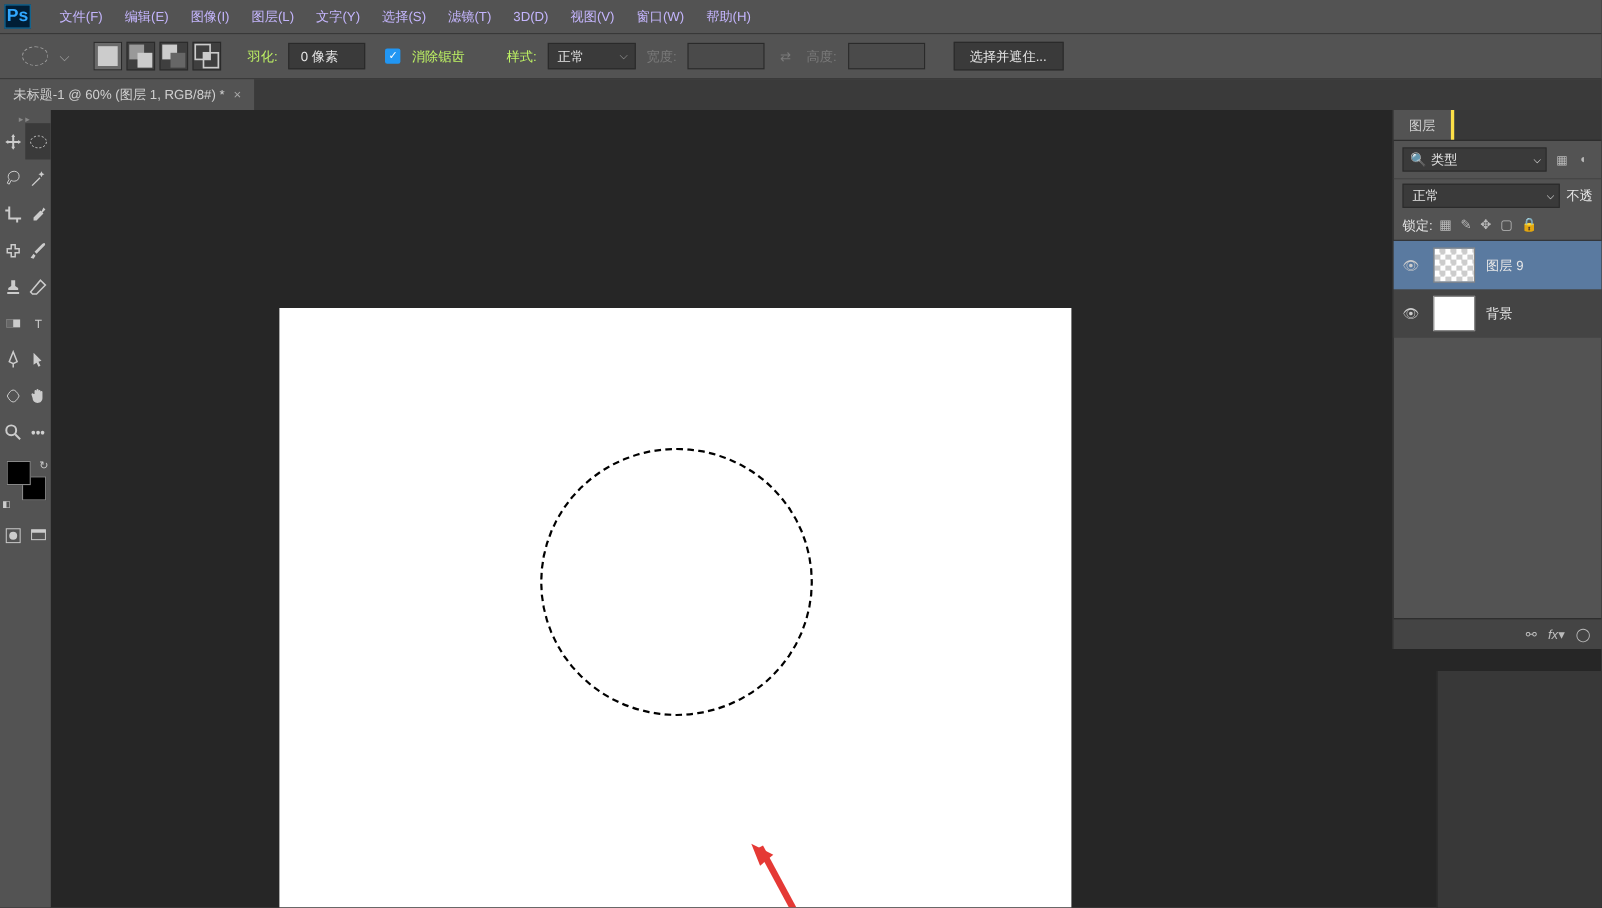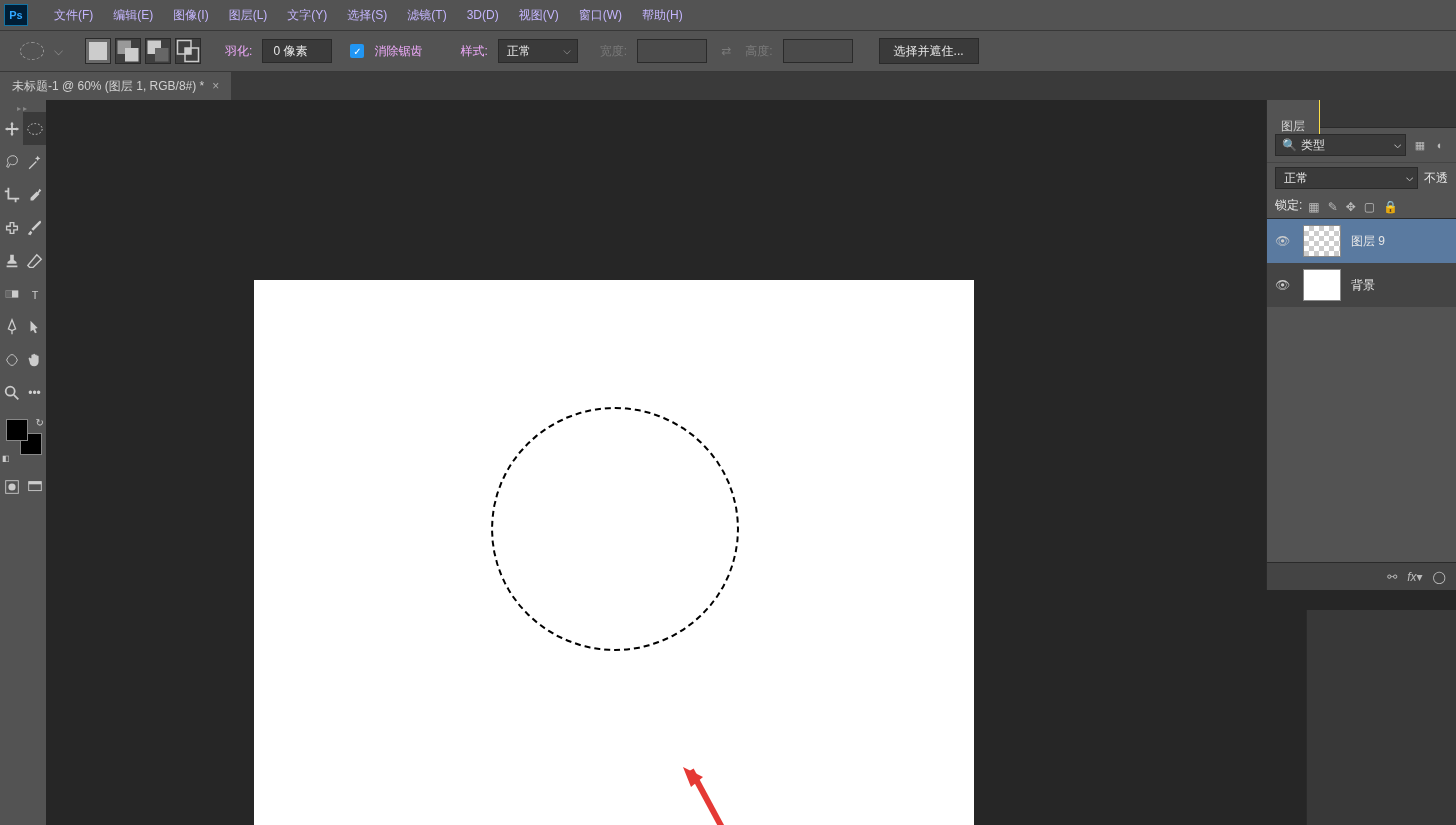--- a/index.html
+++ b/index.html
@@ -1,25 +1,25 @@
 <!DOCTYPE html>
 <html><head>
 <meta charset="utf-8">
 <style>
 *{margin:0;padding:0;box-sizing:border-box;font-family:"Microsoft YaHei",Arial,sans-serif;font-size:12px}
 body{background:#535353;width:1456px;height:825px;overflow:hidden;color:#e6e6e6}
 .menubar{height:30px;background:#535353;display:flex;align-items:center;padding-left:4px}
-.ps-logo{width:24px;height:22px;background:#001e36;color:#31a8ff;display:flex;align-items:center;justify-content:center;font-weight:bold;font-size:11px;border:1px solid #1473a3;margin-right:16px}
+.ps-logo{width:24px;height:22px;background:#001e36;color:#31a8ff;display:flex;align-items:center;justify-content:center;font-weight:bold;font-size:16px;border:1px solid #1473a3;margin-right:16px}
 .menu-item{padding:20px 10px;cursor:pointer;color:#c4b5fd}
 .optionsbar{height:42px;background:#535353;border-top:1px solid #383838;border-bottom:1px solid #383838;display:flex;align-items:center;padding-left:20px;gap:6px}
 .tool-ico{width:28px;height:28px;display:flex;align-items:center;justify-content:center;border:1px solid transparent}
 .sel-mode{display:flex;gap:4px;margin-right:18px}
 .sel-mode .tool-ico{background:#3f3f3f;border:1px solid #2a2a2a;width:26px;height:26px}
 .sel-mode .tool-ico.active{background:#6a6a6a}
-.opt-label{color:#f0abfc;margin-right:4px}
+.opt-label{color:#bef264;margin-right:4px}
 .opt-label.disabled{color:#7a7a7a}
 .opt-input{background:#3a3a3a;border:1px solid #2a2a2a;color:#e6e6e6;padding:3px 10px;width:70px;height:24px}
 .opt-input.disabled{background:#4a4a4a;color:#7a7a7a}
 .checkbox{width:14px;height:14px;background:#2196f3;border-radius:2px;display:flex;align-items:center;justify-content:center;color:#fff;font-size:10px;margin-left:12px;margin-right:4px}
 .dropdown{background:#3a3a3a;border:1px solid #2a2a2a;color:#e6e6e6;padding:3px 20px 3px 8px;height:24px;position:relative;min-width:80px;display:flex;align-items:center}
 .dropdown::after{content:"⌵";position:absolute;right:6px;font-size:10px;color:#999}
 .opt-button{background:#3a3a3a;border:1px solid #2a2a2a;color:#e6e6e6;padding:4px 14px;height:26px;margin-left:20px}
 .swap-icon{color:#7a7a7a;margin:0 8px}
 .tabbar{height:28px;background:#3a3a3a;display:flex;align-items:flex-end}
 .doc-tab{background:#535353;height:28px;display:flex;align-items:center;padding:0 12px;gap:8px;color:#d0d0d0}
@@ -37,30 +37,30 @@
 .color-swap{position:absolute;right:2px;top:2px;font-size:10px;color:#ccc}
 .color-default{position:absolute;left:2px;bottom:2px;font-size:8px;color:#ccc}
 .mode-btns{display:flex;margin-top:8px}
 .mode-btns .tool-btn{height:28px}
 .canvas-area{flex:1;background:#262626;position:relative;overflow:hidden}
 .canvas{position:absolute;left:208px;top:180px;width:720px;height:600px;background:#fff}
 .marching-ants{position:absolute;left:445px;top:307px;width:248px;height:244px;border:2px dashed #000;border-radius:50%}
 .red-arrow{position:absolute;left:635px;top:665px}
 .panel-dock{width:190px;background:#535353;position:absolute;right:0;top:0;height:490px;border-left:1px solid #2a2a2a}
 .panel-tabs{height:28px;background:#383838;display:flex;border-bottom:1px solid #2a2a2a}
-.panel-tab{padding:18px 14px;background:#535353;border-right:1px solid #fde047;color:#d0d0d0}
+.panel-tab{padding:6px 14px;background:#535353;border-right:3px solid #fde047;color:#d0d0d0}
 .panel-row{display:flex;align-items:center;padding:6px 8px;gap:6px;border-bottom:1px solid #444}
 .layer-filter{background:#3a3a3a;border:1px solid #2a2a2a;padding:2px 14px 2px 6px;display:flex;align-items:center;gap:4px;font-size:11px;height:22px;flex:1;position:relative}
 .layer-filter::after{content:"⌵";position:absolute;right:4px;font-size:9px}
 .filter-icons{display:flex;gap:4px}
 .filter-icons span{width:16px;height:16px;display:flex;align-items:center;justify-content:center;color:#bbb;font-size:11px}
 .blend-row{display:flex;align-items:center;padding:4px 8px;gap:6px}
 .blend-dd{background:#3a3a3a;border:1px solid #2a2a2a;padding:3px 18px 3px 8px;flex:1;height:22px;position:relative;display:flex;align-items:center}
 .blend-dd::after{content:"⌵";position:absolute;right:4px;font-size:9px}
-.lock-row{display:flex;align-items:flex-end;padding:4px 8px;gap:6px;border-bottom:1px solid #2a2a2a}
+.lock-row{display:flex;align-items:flex-start;padding:4px 8px;gap:6px;border-bottom:1px solid #2a2a2a}
 .lock-icons{display:flex;gap:8px}
 .lock-icons span{color:#bbb;font-size:12px}
 .layer-list{background:#444}
 .layer-item{display:flex;align-items:center;padding:6px 8px;gap:10px;height:44px}
 .layer-item.selected{background:#5a7aa0}
 .layer-eye{width:18px;color:#ccc}
 .layer-thumb{width:38px;height:32px;border:1px solid #888;background:#fff}
 .layer-thumb.transparent{background:repeating-conic-gradient(#ccc 0 25%,#fff 0 50%) 0 0/10px 10px}
 .layer-name{color:#e6e6e6}
 .layer-bottom{position:absolute;bottom:0;left:0;right:0;height:28px;background:#444;border-top:1px solid #2a2a2a;display:flex;justify-content:flex-end;align-items:center;gap:10px;padding-right:10px;color:#bbb}
@@ -112,21 +112,21 @@
           <rect x="6" y="6" width="4" height="4" fill="#ccc"></rect>
         </svg>
       </div>
   </div>
   <span class="opt-label">羽化:</span>
   <input class="opt-input" value="0 像素" style="">
   <div class="checkbox">✓</div>
   <span class="opt-label">消除锯齿</span>
   <span class="opt-label" style="margin-left:28px">样式:</span>
   <div class="dropdown">正常</div>
-  <span class="opt-label disabled" style="margin-left:16px">宽度:</span>
+  <span class="opt-label disabled" style="margin-left:4px">宽度:</span>
   <input class="opt-input disabled" disabled="" style="">
   <span class="swap-icon">⇄</span>
   <span class="opt-label disabled">高度:</span>
   <input class="opt-input disabled" disabled="" style="">
   <button class="opt-button">选择并遮住...</button>
 </div>
 
 <div class="tabbar">
   <div class="doc-tab">
     <span>未标题-1 @ 60% (图层 1, RGB/8#) *</span>

